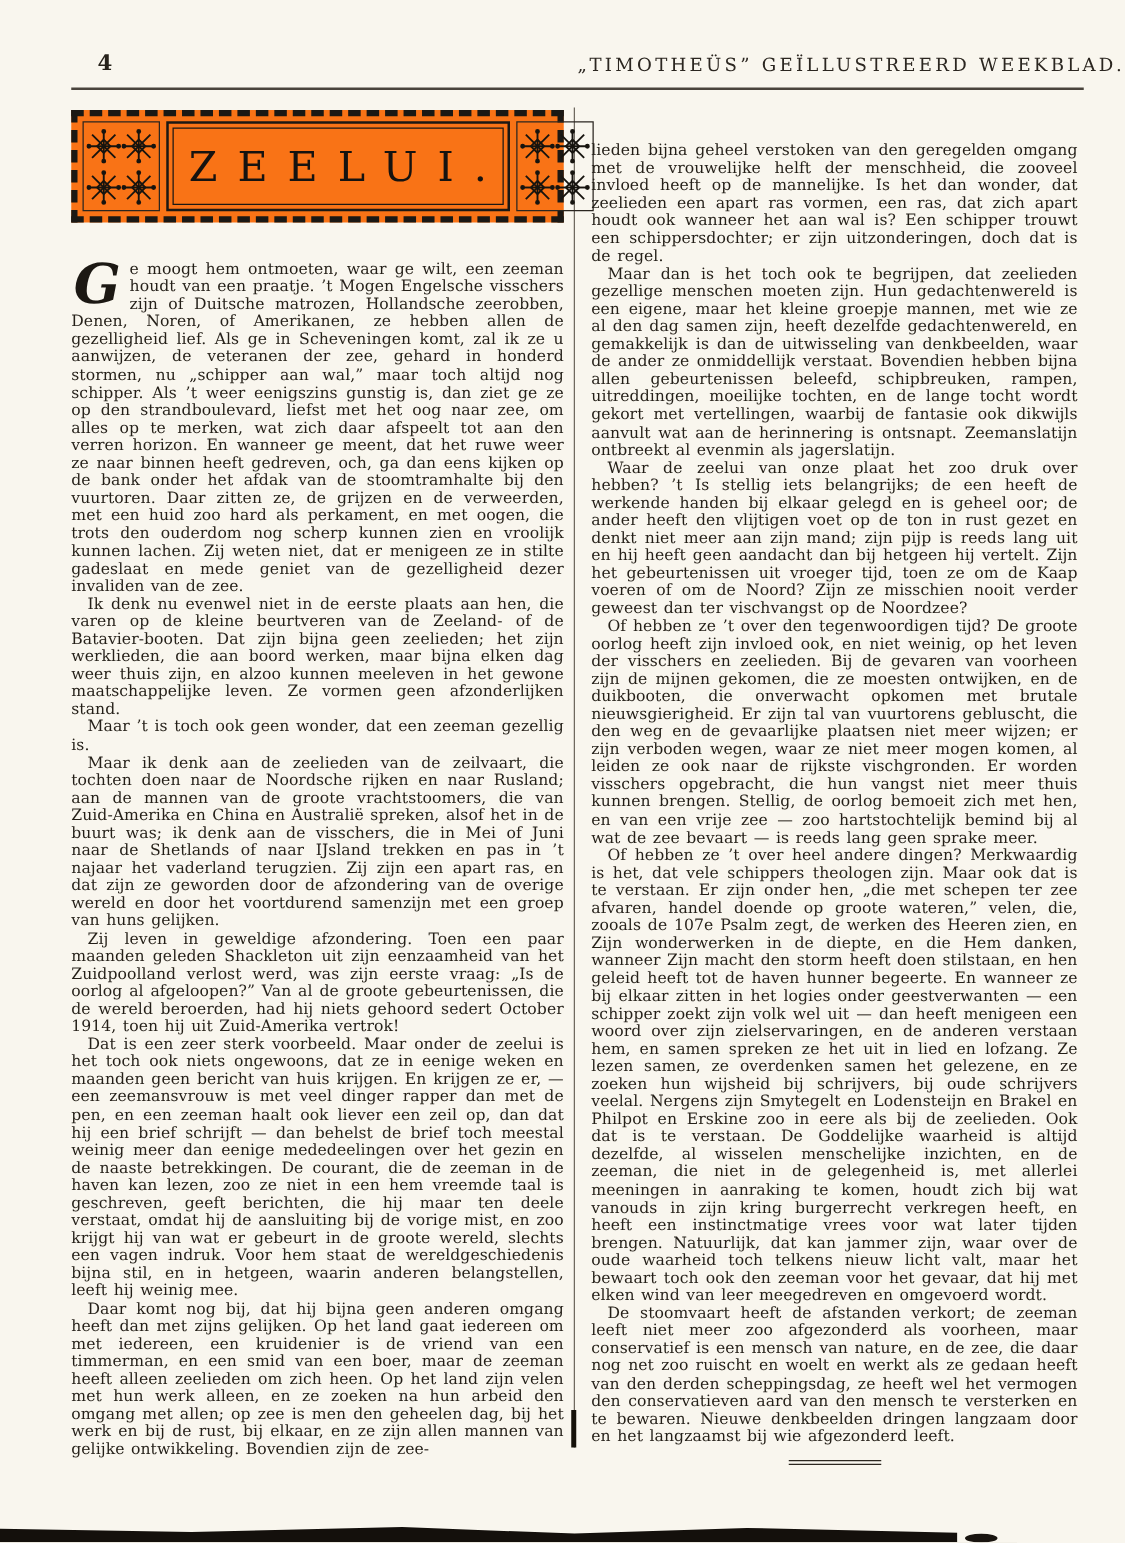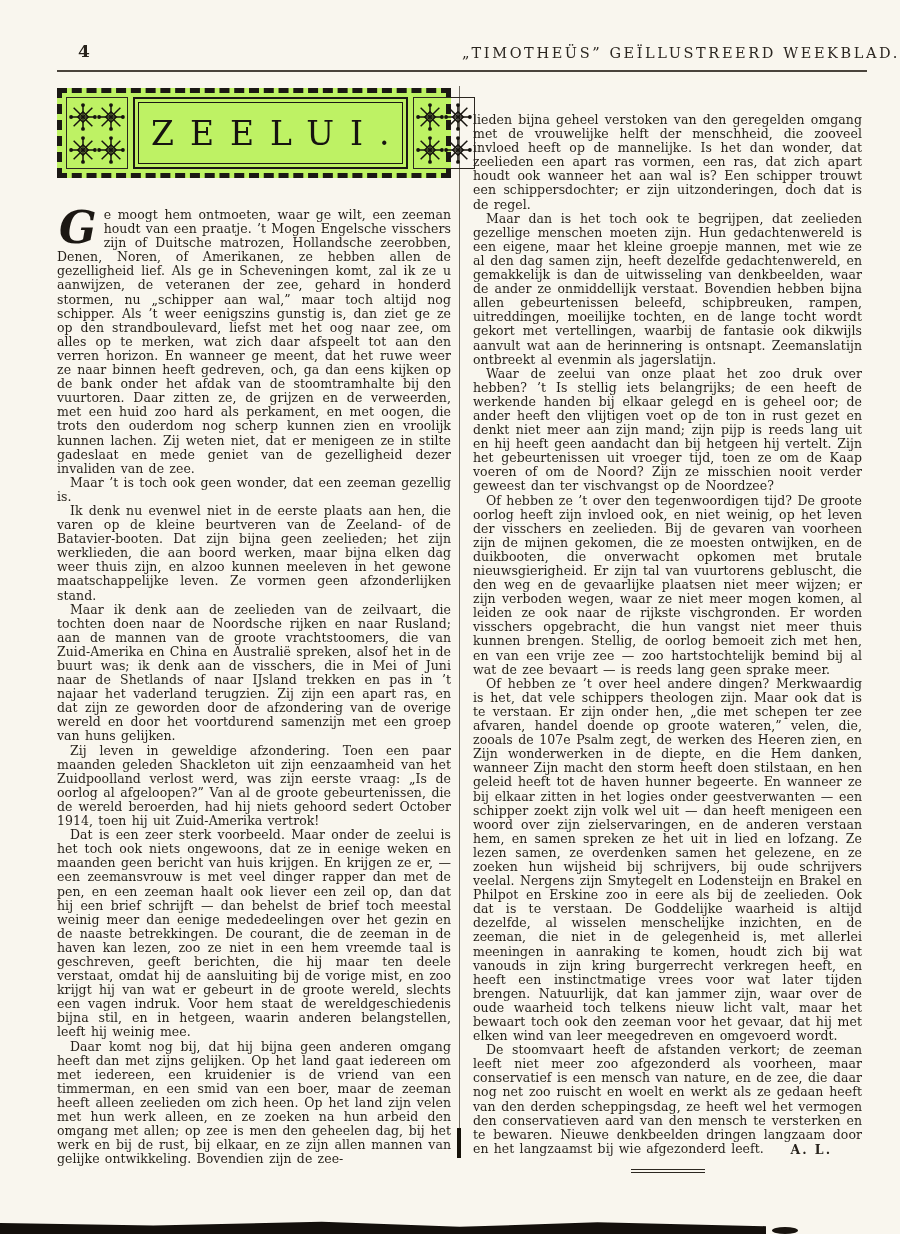--- a/index.html
+++ b/index.html
@@ -36,21 +36,21 @@
   .col-left  { position:absolute; top:88px; left:57px;  width:394px; }
   .col-right { position:absolute; top:92px; left:473px; width:389px;margin-top:21px; }
 
   
   .zeelui-box {
     border:5px dashed #1b1814;
     padding:4px;
     display:flex; gap:5px; align-items:stretch;
     height:72px;
     margin-bottom:30px;
-    background:#bef264;
+    background:#f97316;
   }
   .ornament-panel {
     width:72px; border:1px solid #2b2620;
     display:grid; grid-template-columns:1fr 1fr; grid-template-rows:1fr 1fr;
     place-items:center; padding:2px;
   }
   .ornament-panel svg { width:28px; height:28px; display:block; }
   .title-panel {
     flex:1; border:2px solid #1b1814; position:relative;
     display:flex; align-items:center; justify-content:center;
@@ -207,36 +207,35 @@
             <rect x="8.8" y="8.8" width="6.4" height="6.4" transform="rotate(45 12 12)"></rect>
             <circle cx="12" cy="1.8" r="1" fill="#17140f"></circle>
             <circle cx="12" cy="22.2" r="1" fill="#17140f"></circle>
             <circle cx="1.8" cy="12" r="1" fill="#17140f"></circle>
             <circle cx="22.2" cy="12" r="1" fill="#17140f"></circle>
           </svg>
       </div>
     </div>
 
     <p class="para first"><span class="dropcap">G</span><span>e moogt hem ontmoeten, waar ge wilt, een zeeman houdt van een praatje. ’t Mogen Engelsche visschers zijn of Duitsche matrozen, Hollandsche zeerobben, Denen, Noren, of Amerikanen, ze hebben allen de gezelligheid lief. Als ge in Scheveningen komt, zal ik ze u aanwijzen, de veteranen der zee, gehard in honderd stormen, nu „schipper aan wal,” maar toch altijd nog schipper. Als ’t weer eenigszins gunstig is, dan ziet ge ze op den strandboulevard, liefst met het oog naar zee, om alles op te merken, wat zich daar afspeelt tot aan den verren horizon. En wanneer ge meent, dat het ruwe weer ze naar binnen heeft gedreven, och, ga dan eens kijken op de bank onder het afdak van de stoomtramhalte bij den vuurtoren. Daar zitten ze, de grijzen en de verweerden, met een huid zoo hard als perkament, en met oogen, die trots den ouderdom nog scherp kunnen zien en vroolijk kunnen lachen. Zij weten niet, dat er menigeen ze in stilte gadeslaat en mede geniet van de gezelligheid dezer invaliden van de zee.</span></p>
+    <p class="para">Ik denk nu evenwel niet in de eerste plaats aan hen, die varen op de kleine beurtveren van de Zeeland- of de Batavier-booten. Dat zijn bijna geen zeelieden; het zijn werklieden, die aan boord werken, maar bijna elken dag weer thuis zijn, en alzoo kunnen meeleven in het gewone maatschappelijke leven. Ze vormen geen afzonderlijken stand.</p>
     <p class="para">Maar ’t is toch ook geen wonder, dat een zeeman gezellig is.</p>
-    <p class="para">Ik denk nu evenwel niet in de eerste plaats aan hen, die varen op de kleine beurtveren van de Zeeland- of de Batavier-booten. Dat zijn bijna geen zeelieden; het zijn werklieden, die aan boord werken, maar bijna elken dag weer thuis zijn, en alzoo kunnen meeleven in het gewone maatschappelijke leven. Ze vormen geen afzonderlijken stand.</p>
     <p class="para">Maar ik denk aan de zeelieden van de zeilvaart, die tochten doen naar de Noordsche rijken en naar Rusland; aan de mannen van de groote vrachtstoomers, die van Zuid-Amerika en China en Australië spreken, alsof het in de buurt was; ik denk aan de visschers, die in Mei of Juni naar de Shetlands of naar IJsland trekken en pas in ’t najaar het vaderland terugzien. Zij zijn een apart ras, en dat zijn ze geworden door de afzondering van de overige wereld en door het voortdurend samenzijn met een groep van huns gelijken.</p>
     <p class="para">Zij leven in geweldige afzondering. Toen een paar maanden geleden Shackleton uit zijn eenzaamheid van het Zuidpoolland verlost werd, was zijn eerste vraag: „Is de oorlog al afgeloopen?” Van al de groote gebeurtenissen, die de wereld beroerden, had hij niets gehoord sedert October 1914, toen hij uit Zuid-Amerika vertrok!</p>
     <p class="para">Dat is een zeer sterk voorbeeld. Maar onder de zeelui is het toch ook niets ongewoons, dat ze in eenige weken en maanden geen bericht van huis krijgen. En krijgen ze er, — een zeemansvrouw is met veel dinger rapper dan met de pen, en een zeeman haalt ook liever een zeil op, dan dat hij een brief schrijft — dan behelst de brief toch meestal weinig meer dan eenige mededeelingen over het gezin en de naaste betrekkingen. De courant, die de zeeman in de haven kan lezen, zoo ze niet in een hem vreemde taal is geschreven, geeft berichten, die hij maar ten deele verstaat, omdat hij de aansluiting bij de vorige mist, en zoo krijgt hij van wat er gebeurt in de groote wereld, slechts een vagen indruk. Voor hem staat de wereldgeschiedenis bijna stil, en in hetgeen, waarin anderen belangstellen, leeft hij weinig mee.</p>
     <p class="para">Daar komt nog bij, dat hij bijna geen anderen omgang heeft dan met zijns gelijken. Op het land gaat iedereen om met iedereen, een kruidenier is de vriend van een timmerman, en een smid van een boer, maar de zeeman heeft alleen zeelieden om zich heen. Op het land zijn velen met hun werk alleen, en ze zoeken na hun arbeid den omgang met allen; op zee is men den geheelen dag, bij het werk en bij de rust, bij elkaar, en ze zijn allen mannen van gelijke ontwikkeling. Bovendien zijn de zee-</p>
   </div>
 
   <div class="col-right">
     <p class="para first">lieden bijna geheel verstoken van den geregelden omgang met de vrouwelijke helft der menschheid, die zooveel invloed heeft op de mannelijke. Is het dan wonder, dat zeelieden een apart ras vormen, een ras, dat zich apart houdt ook wanneer het aan wal is? Een schipper trouwt een schippersdochter; er zijn uitzonderingen, doch dat is de regel.</p>
     <p class="para">Maar dan is het toch ook te begrijpen, dat zeelieden gezellige menschen moeten zijn. Hun gedachtenwereld is een eigene, maar het kleine groepje mannen, met wie ze al den dag samen zijn, heeft dezelfde gedachtenwereld, en gemakkelijk is dan de uitwisseling van denkbeelden, waar de ander ze onmiddellijk verstaat. Bovendien hebben bijna allen gebeurtenissen beleefd, schipbreuken, rampen, uitreddingen, moeilijke tochten, en de lange tocht wordt gekort met vertellingen, waarbij de fantasie ook dikwijls aanvult wat aan de herinnering is ontsnapt. Zeemanslatijn ontbreekt al evenmin als jagerslatijn.</p>
     <p class="para">Waar de zeelui van onze plaat het zoo druk over hebben? ’t Is stellig iets belangrijks; de een heeft de werkende handen bij elkaar gelegd en is geheel oor; de ander heeft den vlijtigen voet op de ton in rust gezet en denkt niet meer aan zijn mand; zijn pijp is reeds lang uit en hij heeft geen aandacht dan bij hetgeen hij vertelt. Zijn het gebeurtenissen uit vroeger tijd, toen ze om de Kaap voeren of om de Noord? Zijn ze misschien nooit verder geweest dan ter vischvangst op de Noordzee?</p>
     <p class="para">Of hebben ze ’t over den tegenwoordigen tijd? De groote oorlog heeft zijn invloed ook, en niet weinig, op het leven der visschers en zeelieden. Bij de gevaren van voorheen zijn de mijnen gekomen, die ze moesten ontwijken, en de duikbooten, die onverwacht opkomen met brutale nieuwsgierigheid. Er zijn tal van vuurtorens gebluscht, die den weg en de gevaarlijke plaatsen niet meer wijzen; er zijn verboden wegen, waar ze niet meer mogen komen, al leiden ze ook naar de rijkste vischgronden. Er worden visschers opgebracht, die hun vangst niet meer thuis kunnen brengen. Stellig, de oorlog bemoeit zich met hen, en van een vrije zee — zoo hartstochtelijk bemind bij al wat de zee bevaart — is reeds lang geen sprake meer.</p>
     <p class="para">Of hebben ze ’t over heel andere dingen? Merkwaardig is het, dat vele schippers theologen zijn. Maar ook dat is te verstaan. Er zijn onder hen, „die met schepen ter zee afvaren, handel doende op groote wateren,” velen, die, zooals de 107e Psalm zegt, de werken des Heeren zien, en Zijn wonderwerken in de diepte, en die Hem danken, wanneer Zijn macht den storm heeft doen stilstaan, en hen geleid heeft tot de haven hunner begeerte. En wanneer ze bij elkaar zitten in het logies onder geestverwanten — een schipper zoekt zijn volk wel uit — dan heeft menigeen een woord over zijn zielservaringen, en de anderen verstaan hem, en samen spreken ze het uit in lied en lofzang. Ze lezen samen, ze overdenken samen het gelezene, en ze zoeken hun wijsheid bij schrijvers, bij oude schrijvers veelal. Nergens zijn Smytegelt en Lodensteijn en Brakel en Philpot en Erskine zoo in eere als bij de zeelieden. Ook dat is te verstaan. De Goddelijke waarheid is altijd dezelfde, al wisselen menschelijke inzichten, en de zeeman, die niet in de gelegenheid is, met allerlei meeningen in aanraking te komen, houdt zich bij wat vanouds in zijn kring burgerrecht verkregen heeft, en heeft een instinctmatige vrees voor wat later tijden brengen. Natuurlijk, dat kan jammer zijn, waar over de oude waarheid toch telkens nieuw licht valt, maar het bewaart toch ook den zeeman voor het gevaar, dat hij met elken wind van leer meegedreven en omgevoerd wordt.</p>
     <p class="para">De stoomvaart heeft de afstanden verkort; de zeeman leeft niet meer zoo afgezonderd als voorheen, maar conservatief is een mensch van nature, en de zee, die daar nog net zoo ruischt en woelt en werkt als ze gedaan heeft van den derden scheppingsdag, ze heeft wel het vermogen den conservatieven aard van den mensch te versterken en te bewaren. Nieuwe denkbeelden dringen langzaam door en het langzaamst bij wie afgezonderd leeft.</p>
-    <div class="signature">A. L.</div>
     <div class="end-rule"></div>
   </div>
 
   <div class="artifact-divider-end"></div>
   <div class="artifact-bottom"></div>
   <div class="artifact-blob"></div>
 
 </div>
 
 </body></html>

